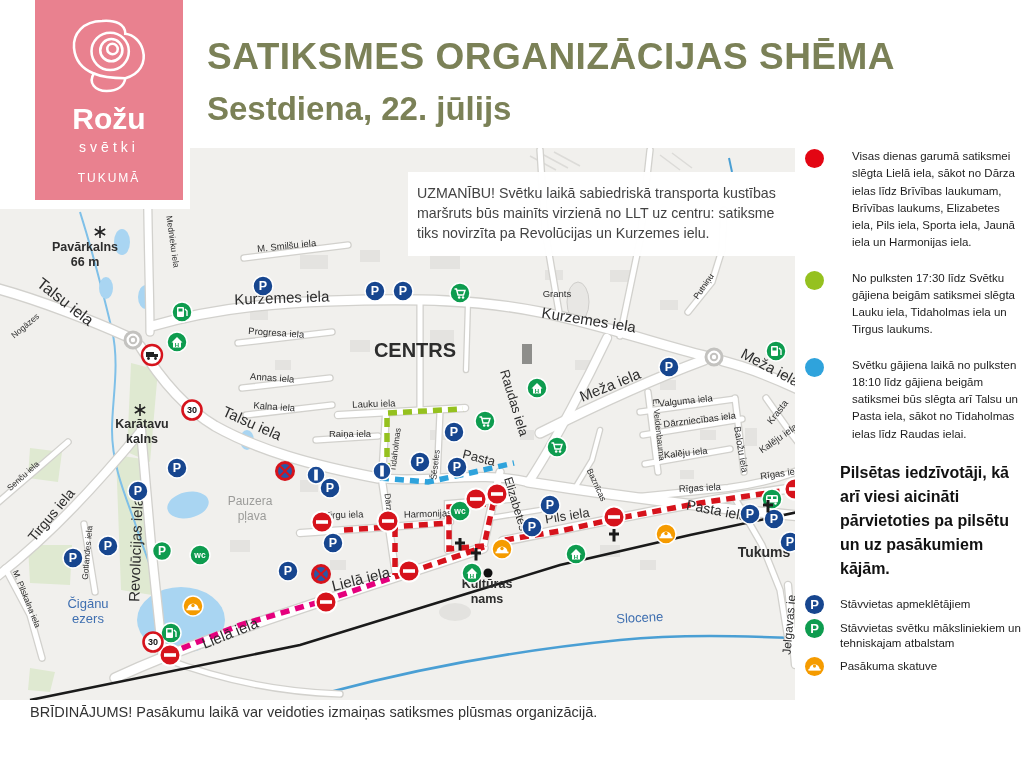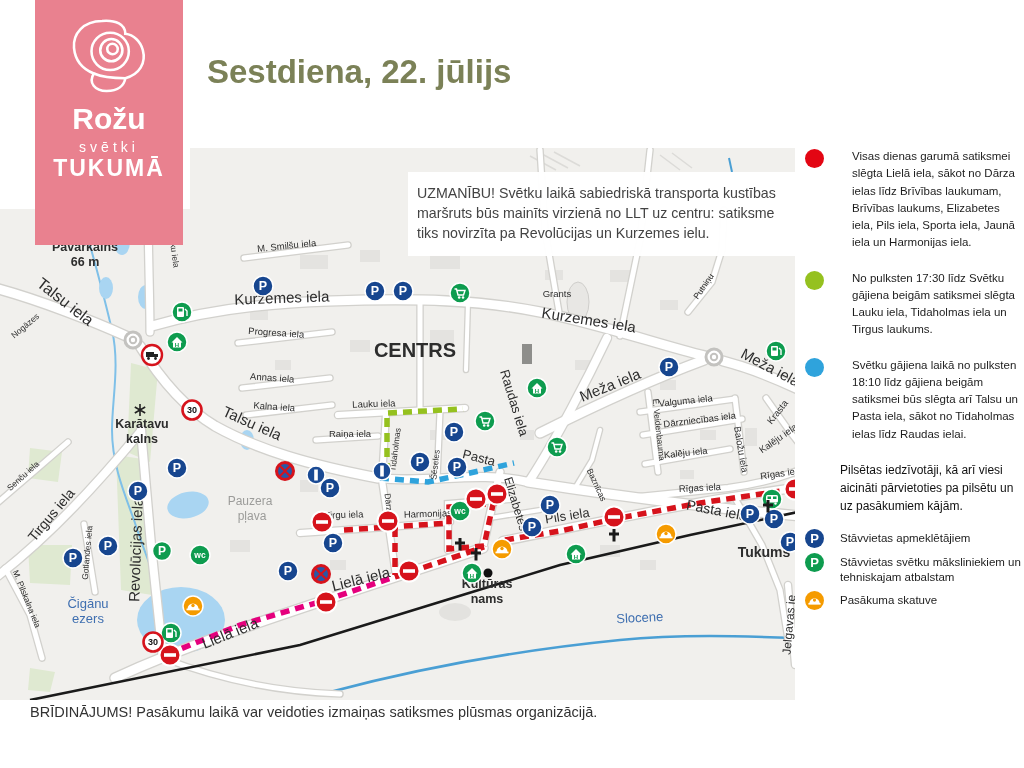--- a/index.html
+++ b/index.html
@@ -1,40 +1,40 @@
 <!DOCTYPE html>
 <html><head>
 <meta charset="utf-8">
 <style>
   html,body{margin:0;padding:0;}
   body{width:1024px;height:768px;background:#ffffff;position:relative;overflow:hidden;
        font-family:"Liberation Sans",sans-serif;}
   .abs{position:absolute;}
   
-  .logo{left:35px;top:0;width:148px;height:245px;background:#e9818f;color:#fff;text-align:center;z-index:30;}
+  .logo{left:35px;top:0;width:148px;height:200px;background:#e9818f;color:#fff;text-align:center;z-index:30;}
   .logo .rose{margin-top:14px;}
   .logo .l1{font-size:30px;font-weight:700;line-height:1;margin-top:2px;}
   .logo .l2{font-size:14px;letter-spacing:4px;margin-top:5px;}
-  .logo .l3{font-size:23px;font-weight:700;letter-spacing:2px;margin-top:0;}
+  .logo .l3{font-size:12px;font-weight:400;letter-spacing:2px;margin-top:16px;}
   
   .header{left:207px;top:38px;z-index:25;}
   .h1{font-size:37px;font-weight:700;color:#7b8157;letter-spacing:.5px;white-space:nowrap;line-height:1;}
   .h2{font-size:33px;font-weight:700;color:#7b8157;margin-top:17px;line-height:1;}
   
   .map-wrap{left:0;top:148px;width:795px;height:552px;z-index:5;}
   svg text{font-family:"Liberation Sans",sans-serif;}
   
   .notice{left:408px;top:172px;width:372px;background:rgba(255,255,255,.97);
           padding:12px 9px;font-size:14.2px;line-height:1.4;color:#434343;z-index:20;}
   
   .legend{left:799px;top:148px;width:222px;z-index:10;}
   .li{display:flex;gap:28px;margin-bottom:18px;padding-left:6px;}
   .dot{width:19px;height:19px;border-radius:50%;flex:none;margin-top:1px;}
   .li p{font-size:11.5px;line-height:1.5;color:#1d1d1d;margin:0;}
-  .note{font-weight:400;font-size:12px;line-height:1.5;color:#111;margin:6px 0 14px 41px;}
+  .note{font-weight:700;font-size:16px;line-height:1.5;color:#111;margin:6px 0 14px 41px;}
   .pk{display:flex;gap:16px;padding-left:6px;margin-bottom:5px;align-items:flex-start;}
   .pico{width:19px;height:19px;border-radius:50%;color:#fff;font-weight:700;font-size:13px;
         display:flex;align-items:center;justify-content:center;flex:none;}
   .pk p{font-size:11.5px;line-height:1.35;margin:2px 0 0;color:#1d1d1d;}
   
   .footer{left:30px;top:704px;font-size:14.5px;color:#333;z-index:10;}
 </style>
 </head>
 <body>
 
@@ -545,20 +545,21 @@
       <circle cx="3" cy="-6" r="4.5"></circle>
       <path d="M -13,15 C -4,19 6,19 14,19"></path>
     </g>
   </svg>
   <div class="l1">Rožu</div>
   <div class="l2">svētki</div>
   <div class="l3">TUKUMĀ</div>
 </div>
 
 <div class="abs header">
+  <div class="h1">SATIKSMES ORGANIZĀCIJAS SHĒMA</div>
   <div class="h2">Sestdiena, 22. jūlijs</div>
 </div>
 
 <div class="abs notice">UZMANĪBU!  Svētku laikā sabiedriskā transporta kustības maršruts būs mainīts virzienā no LLT uz centru: satiksme tiks novirzīta pa Revolūcijas un Kurzemes ielu.</div>
 
 <aside class="abs legend">
   <div class="li">
     <span class="dot" style="background: rgb(227, 6, 19);"></span>
     <p>Visas dienas garumā satiksmei slēgta Lielā iela, sākot no Dārza ielas līdz Brīvības laukumam, Brīvības laukums, Elizabetes iela, Pils iela, Sporta iela, Jaunā iela un Harmonijas iela.</p>
   </div>

